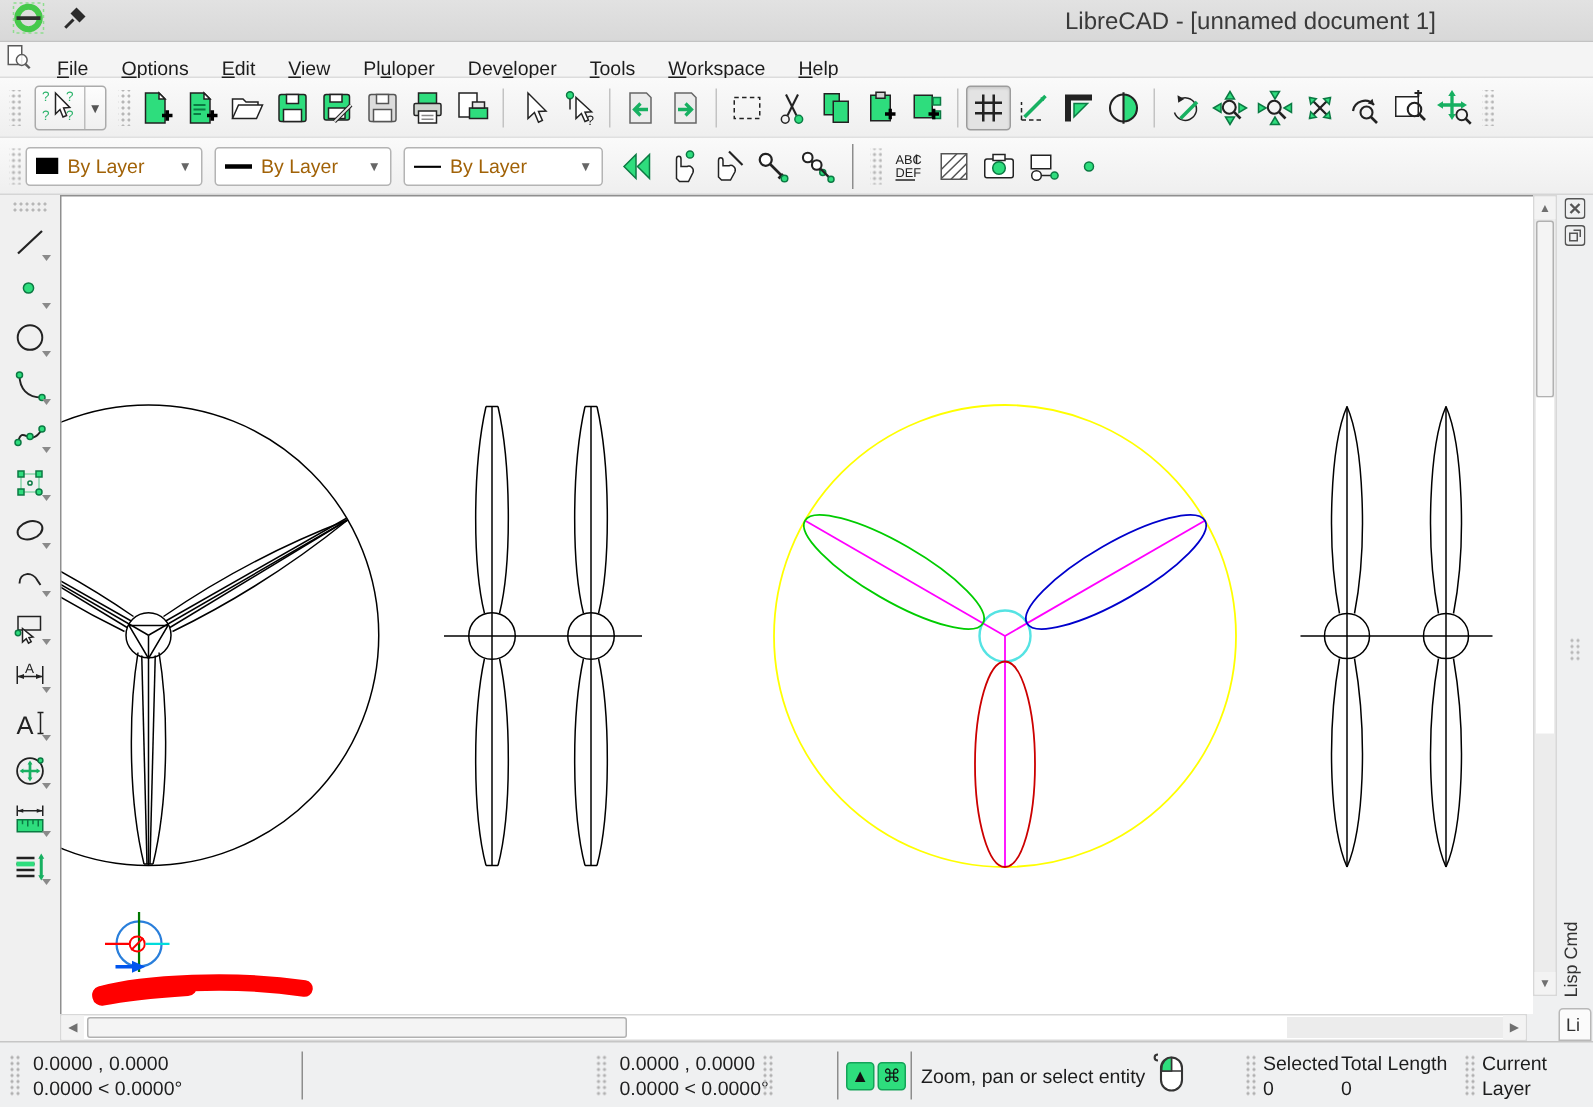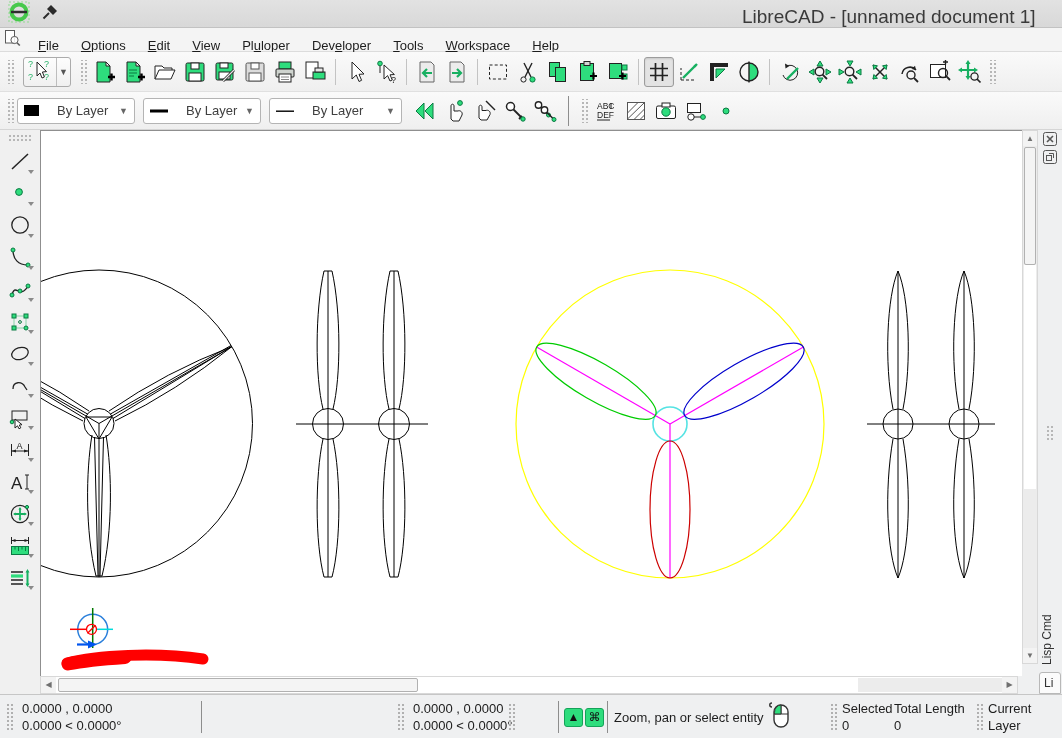--- a/index.html
+++ b/index.html
@@ -4,21 +4,21 @@
 <style>
   * { margin:0; padding:0; box-sizing:border-box; }
   html,body { width:1062px; height:738px; overflow:hidden; }
   body { font-family:"Liberation Sans", sans-serif; font-size:13px; color:#1d1d1d; background:#eff0f1; }
   .window { position:relative; width:1062px; height:738px; background:#eff0f1; }
 
   
   .titlebar { position:absolute; left:0; top:0; width:1062px; height:28px;
     background:linear-gradient(#e2e2e2,#d8d8d8); border-bottom:1px solid #c2c2c2;
     display:flex; align-items:center; }
-  .titlebar .title { position:absolute; left:742px; top:6px; color:#3a3a3a; font-size:19px; }
+  .titlebar .title { position:absolute; left:710px; top:6px; color:#3a3a3a; font-size:16px; }
   .tb-ico { margin-left:8px; }
 
   
   .menubar { position:absolute; left:0; top:28px; width:1062px; height:24px;
     background:#f4f4f4; border-bottom:1px solid #dcdcdc; display:flex; align-items:center; }
   .menu-item { padding:2px 11px; cursor:default;margin-top:12px; }
   .menu-item .mn { text-decoration:underline; }
 
   
   .tb1 { position:absolute; left:0; top:52px; width:1062px; height:40px;
@@ -33,21 +33,21 @@
   .vline-tall { width:1px; height:30px; background:#8d8d8d; margin:0 8px; }
   .btn { width:30px; height:30px; display:flex; align-items:center; justify-content:center; border-radius:3px; }
   .btn svg { display:block; }
   .pressed { background:#e3e3e3; border:1px solid #9c9c9c; box-shadow:inset 0 1px 2px rgba(0,0,0,.12); }
   .wt-btn { height:30px; border:1px solid #ababab; border-radius:3px; background:linear-gradient(#fdfdfd,#f0f0f0);
     display:flex; align-items:center; margin-left:6px; }
   .wt-btn .dd { width:14px; height:28px; border-left:1px solid #bdbdbd; display:flex; align-items:center; justify-content:center; color:#555; font-size:9px; }
 
   .combo { height:26px; background:#fff; border:1px solid #b4b4b4; border-radius:3px;
     display:flex; align-items:center; padding:0 6px; margin-right:8px; }
-  .combo .lbl { flex:1; padding-left:6px; color:#404040;margin-left:12px; }
+  .combo .lbl { flex:1; padding-left:6px; color:#a16207; }
   .combo .arr { color:#666; font-size:9px; }
 
   
   .main { position:absolute; left:0; top:130px; width:1062px; height:564px; }
   .left-toolbar { position:absolute; left:0; top:0; width:40px; height:564px; background:#f0f0f0;
     display:flex; flex-direction:column; align-items:center; }
   .lt-grip { width:24px; height:8px; margin:4px 0 6px 0;
     background-image:radial-gradient(#b7b7b7 1px, transparent 1.1px); background-size:4px 4px; }
   .tool { position:relative; width:30px; height:28px; margin-bottom:4px; display:flex; align-items:center; justify-content:center; }
   .tool::after { content:""; position:absolute; right:1px; bottom:2px; border-left:3px solid transparent;

